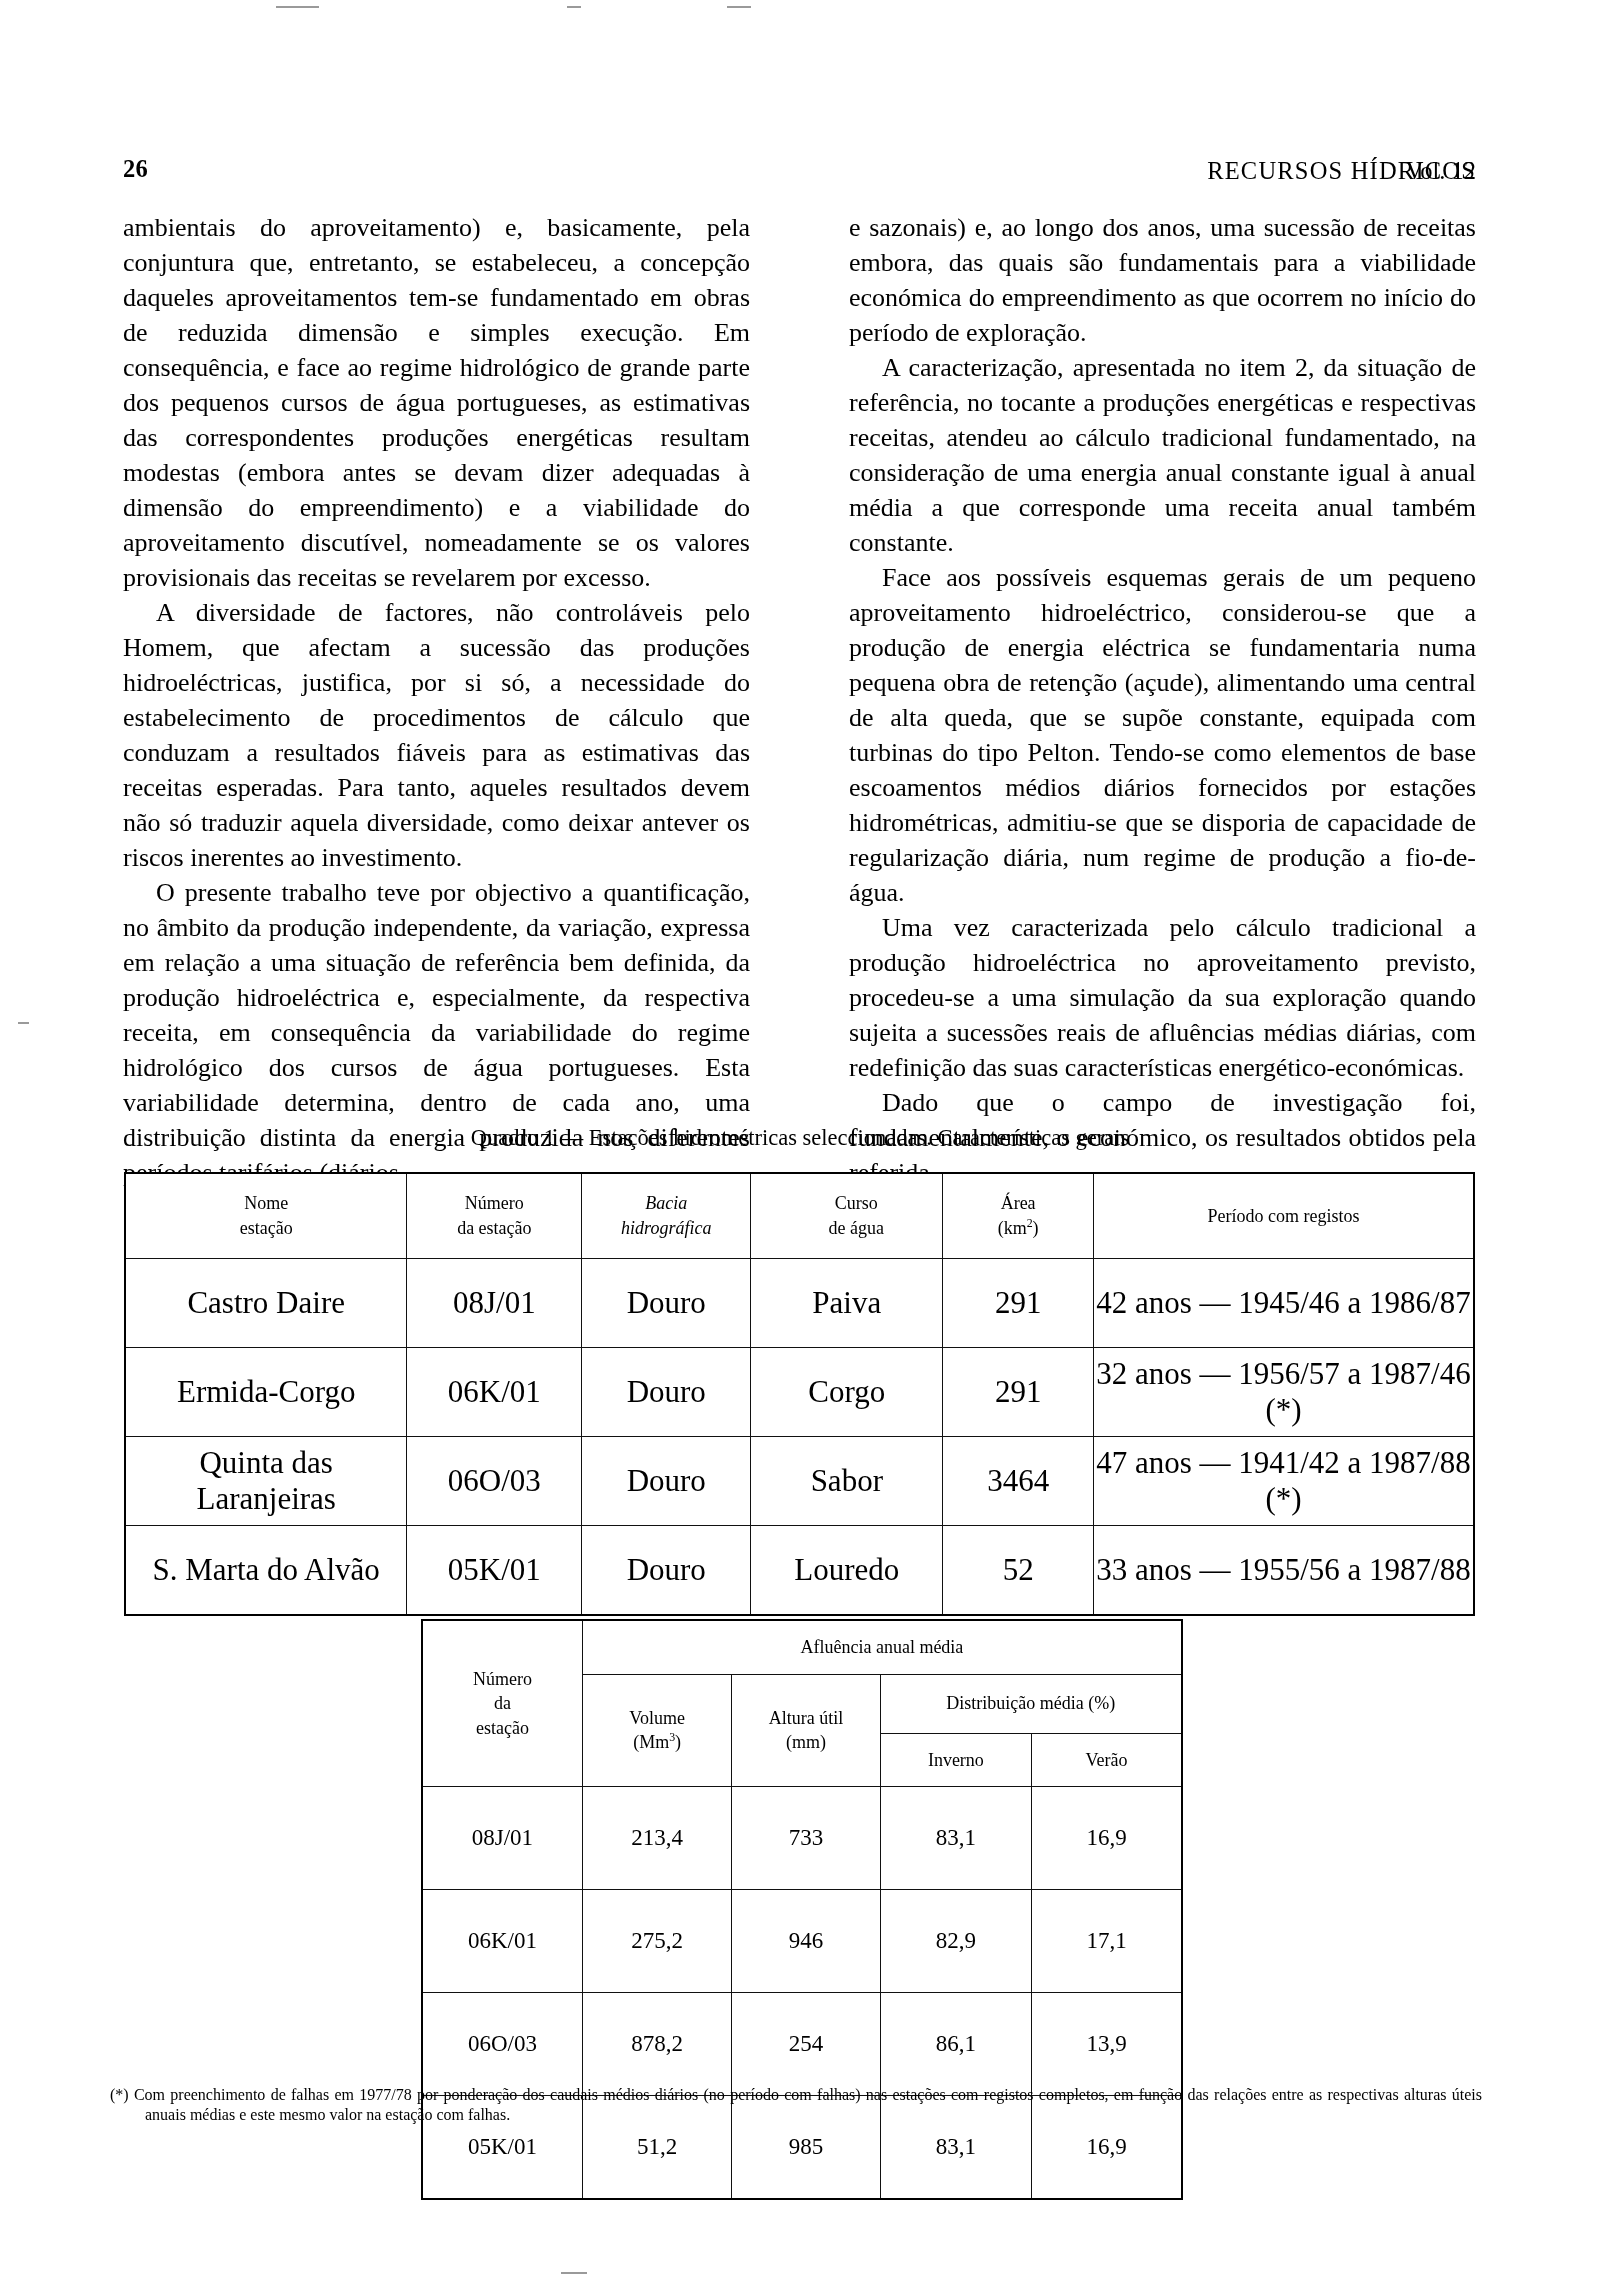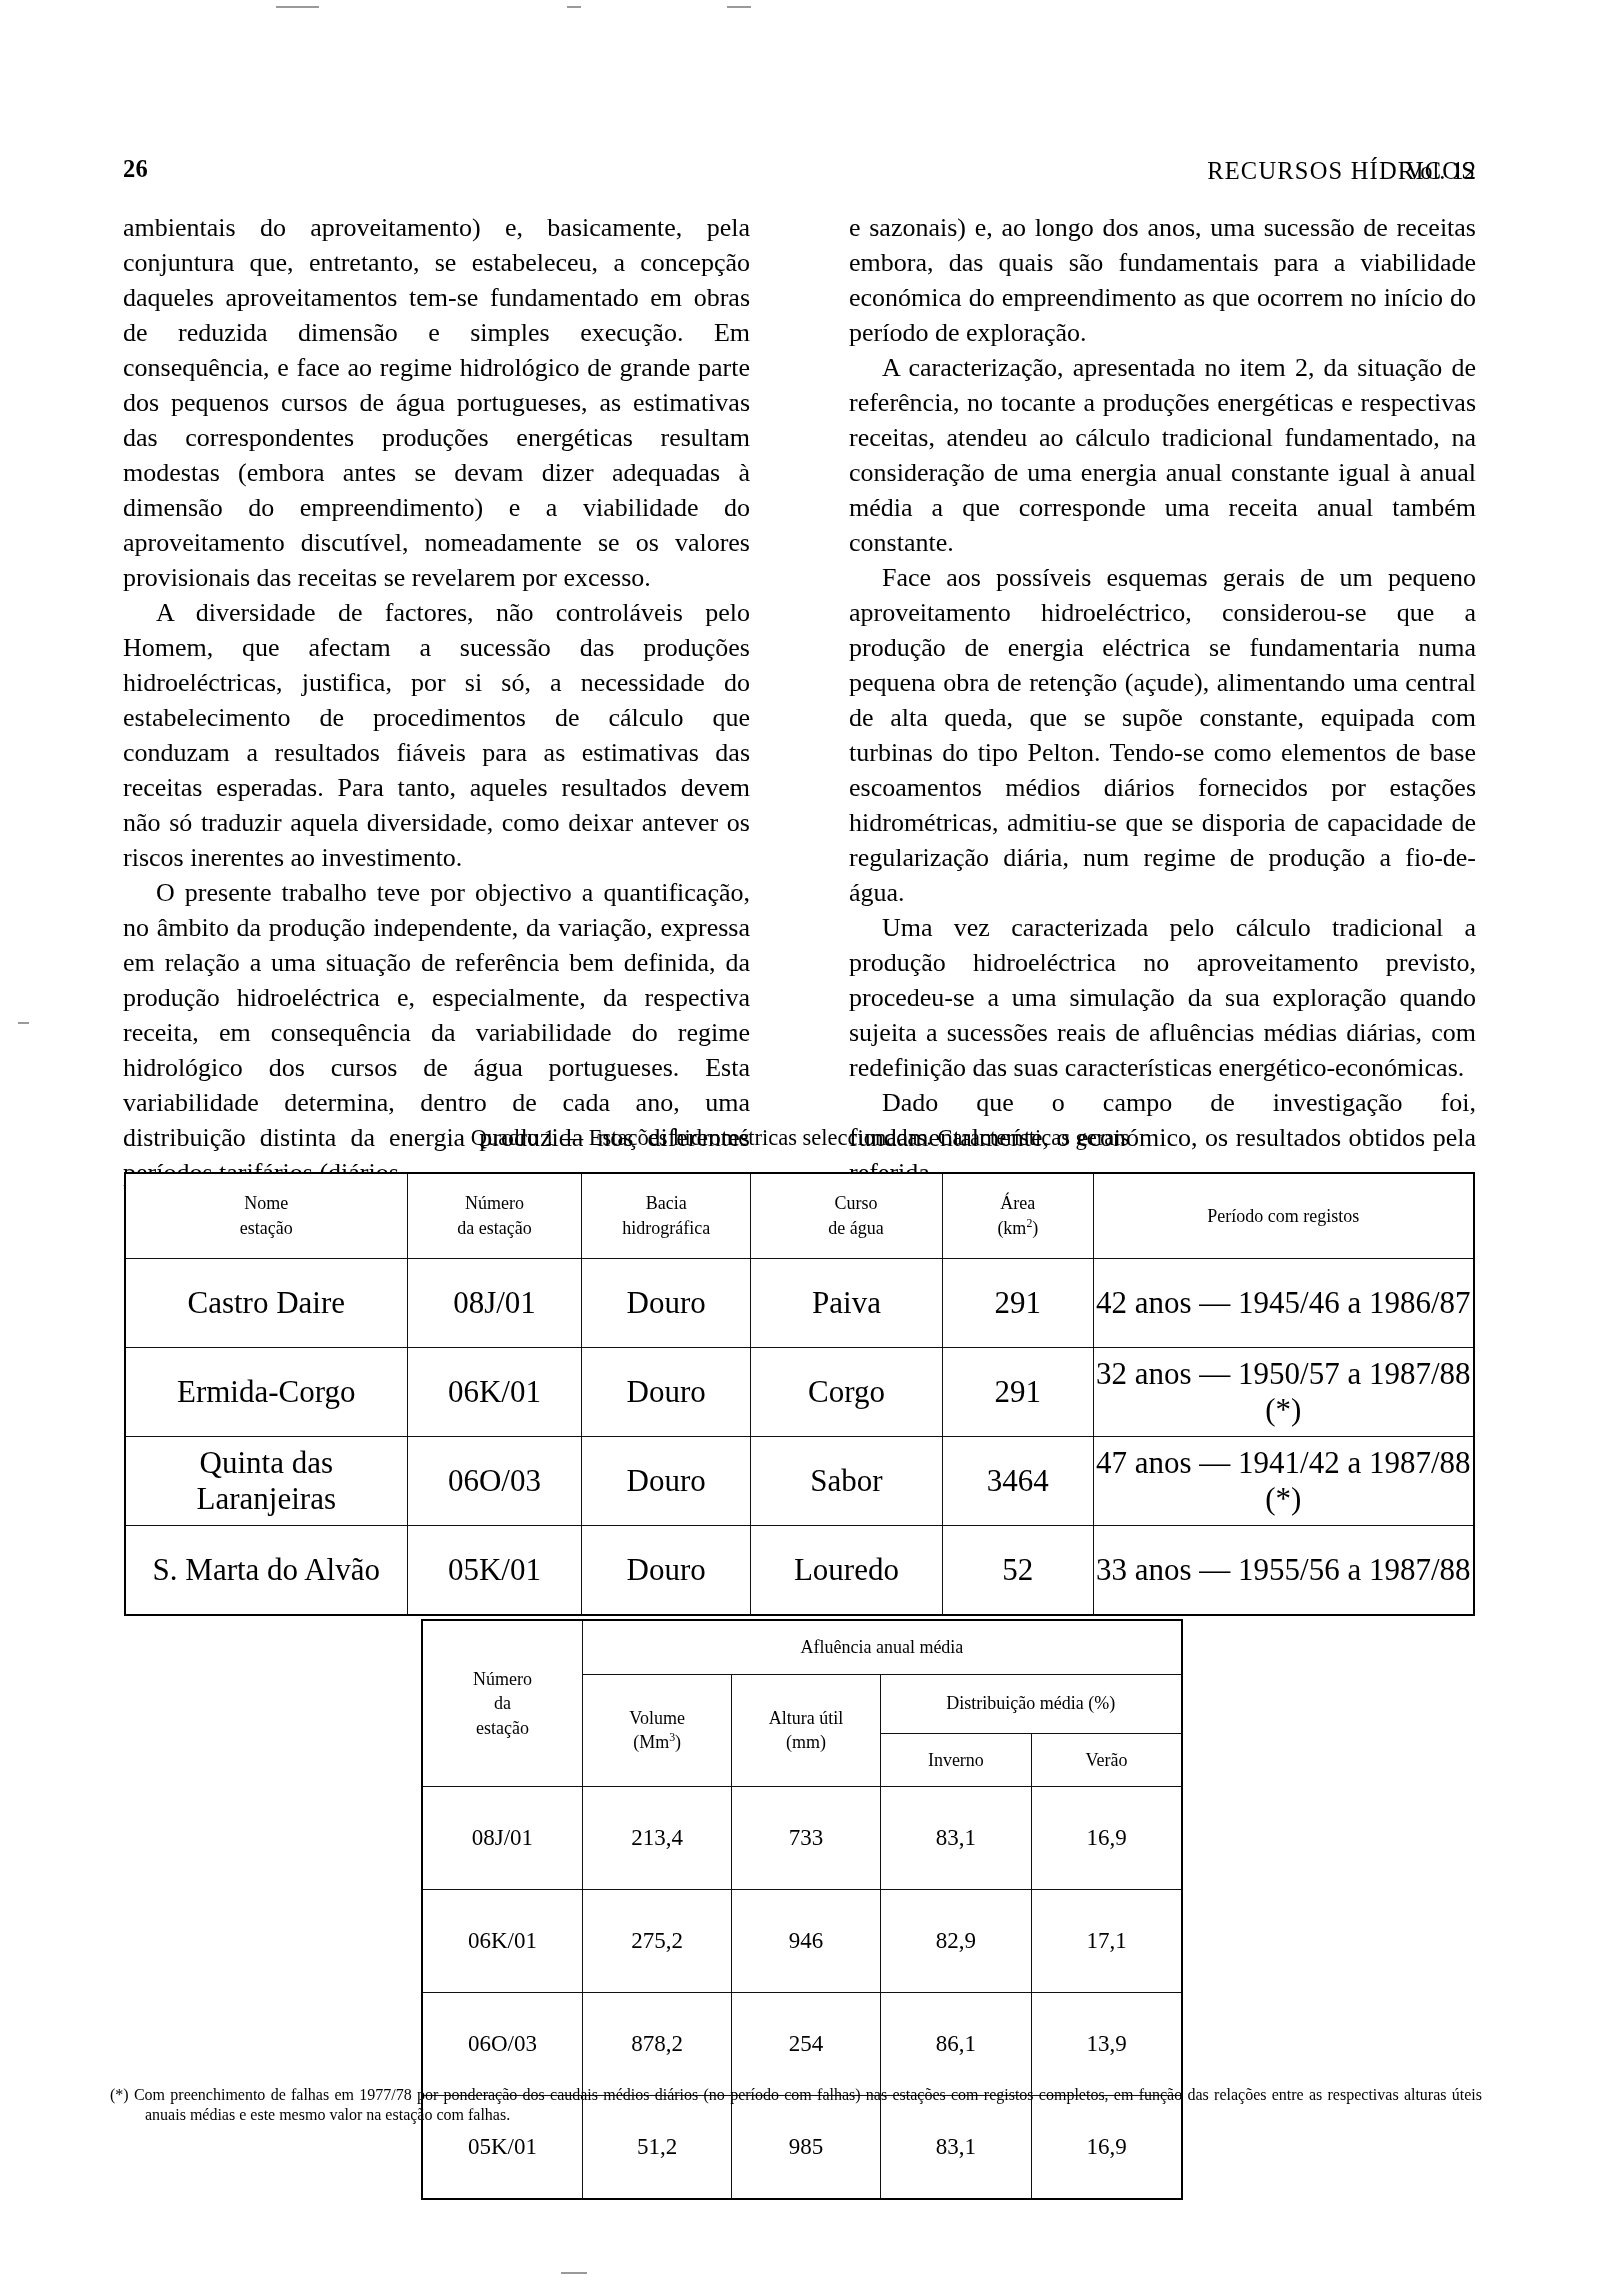--- a/index.html
+++ b/index.html
@@ -125,21 +125,21 @@
     height: 76px;
     padding: 3.9px 2px;
   }
   .tbl1 tbody td {
     font-size: 31px;
     height: 84px;
     padding: 2px;
   }
   .tbl1 .c1 { width: 323px; }
   .tbl1 .c2 { width: 196px; }
-  .tbl1 .c3 { width: 189px; }
+  .tbl1 .c3 { width: 189px; font-style: italic; }
   .tbl1 .c4 { width: 196px; padding-left: 21px; }
   .tbl1 .c5 { width: 174px; }
   .tbl1 .c6 { width: 468px; }
 
   
   .tbl2-wrap {
     position: absolute;
     left: 421px;
     top: 1619px;
     width: 762px;
@@ -260,21 +260,21 @@
           <td>Paiva</td>
           <td>291</td>
           <td>42 anos — 1945/46 a 1986/87</td>
         </tr>
         <tr>
           <td>Ermida-Corgo</td>
           <td>06K/01</td>
           <td>Douro</td>
           <td>Corgo</td>
           <td>291</td>
-          <td>32 anos — 1950/57 a 1987/88 (*)</td>
+          <td>32 anos — 1956/57 a 1987/46 (*)</td>
         </tr>
         <tr>
           <td>Quinta das Laranjeiras</td>
           <td>06O/03</td>
           <td>Douro</td>
           <td>Sabor</td>
           <td>3464</td>
           <td>47 anos — 1941/42 a 1987/88 (*)</td>
         </tr>
         <tr>

